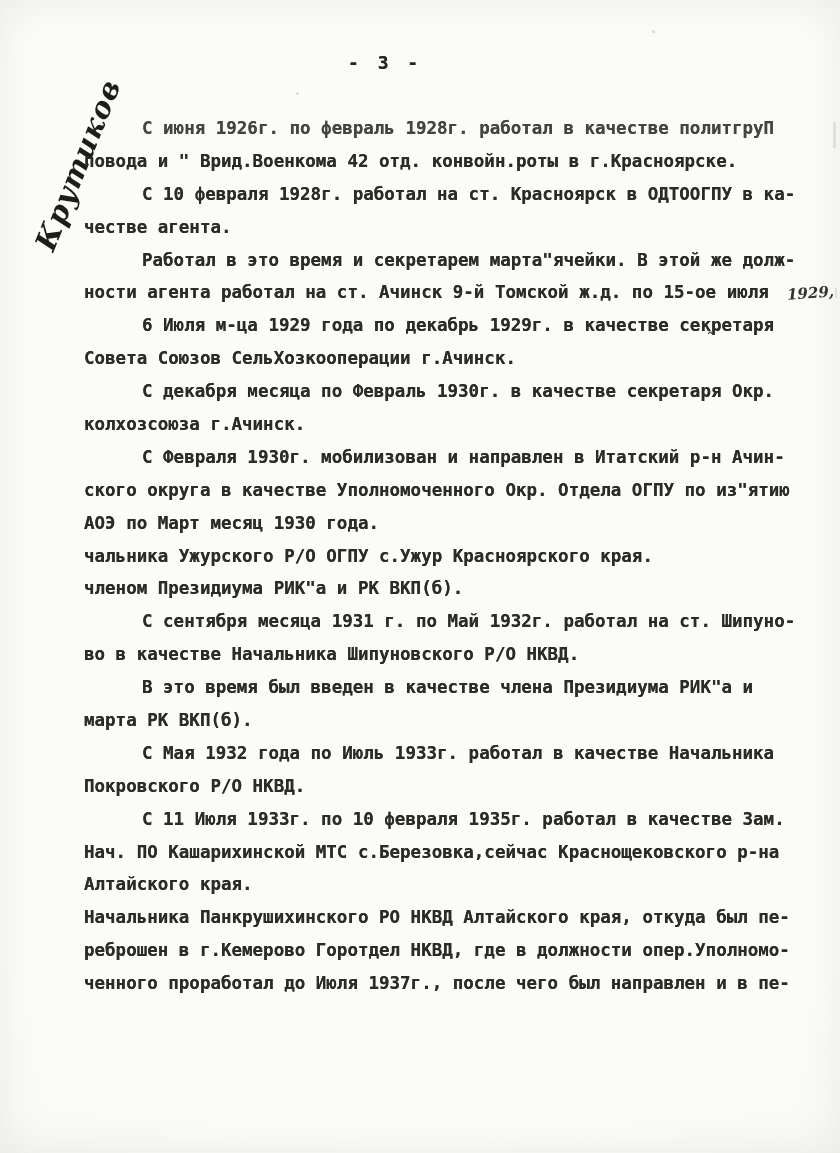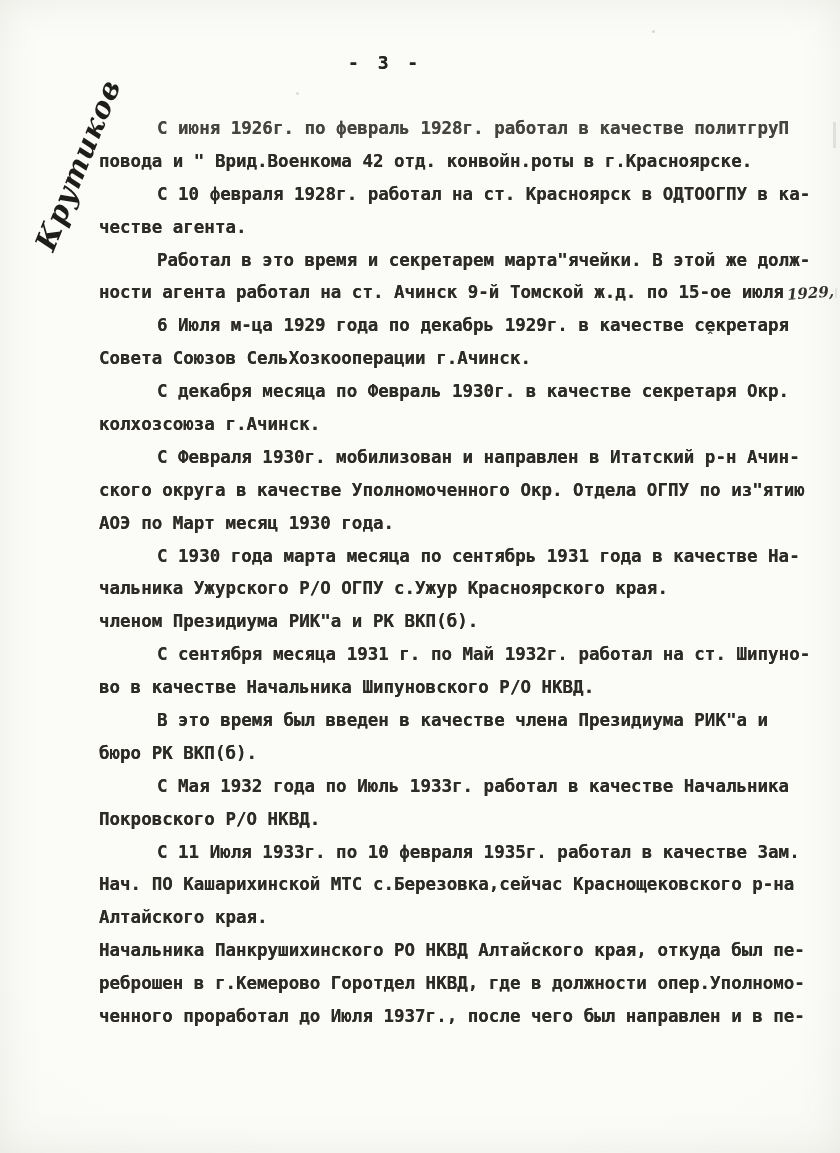--- a/index.html
+++ b/index.html
@@ -22,21 +22,21 @@
     top: 52px;
     font-size: 18px;
     font-weight: bold;
     letter-spacing: 4px;
     color: #24231f;
     text-shadow: 0 0 0.6px rgba(36,35,31,0.9);
     white-space: pre;
   }
   .doc-body {
     position: absolute;
-    left: 99px;
+    left: 84px;
     top: 112px;
     width: 730px;
     color: #2d2b26;
     font-size: 17.5px;
     font-weight: bold;
     line-height: 32.9px;
     text-shadow: 0 0 0.6px rgba(45,43,38,0.85);
   }
   .line { white-space: pre; height: 32.9px; }
   .line.indent { padding-left: 58px; }
@@ -98,27 +98,26 @@
       <div class="line">честве агента.</div>
       <div class="line indent">Работал в это время и секретарем марта"ячейки. В этой же долж-</div>
       <div class="line">ности агента работал на ст. Ачинск 9-й Томской ж.д. по 15-ое июля</div>
       <div class="line indent">6 Июля м-ца 1929 года по декабрь 1929г. в качестве секретаря</div>
       <div class="line">Совета Союзов СельХозкооперации г.Ачинск.</div>
       <div class="line indent">С декабря месяца по Февраль 1930г. в качестве секретаря Окр.</div>
       <div class="line">колхозсоюза г.Ачинск.</div>
       <div class="line indent">С Февраля 1930г. мобилизован и направлен в Итатский р-н Ачин-</div>
       <div class="line">ского округа в качестве Уполномоченного Окр. Отдела ОГПУ по из"ятию</div>
       <div class="line">АОЭ по Март месяц 1930 года.</div>
-      <div class="line indent">С 1930 года марта месяца по сентябрь 1931 года в качестве На-</div>
       <div class="line">чальника Ужурского Р/О ОГПУ с.Ужур Красноярского края.</div>
       <div class="line">членом Президиума РИК"а и РК ВКП(б).</div>
       <div class="line indent">С сентября месяца 1931 г. по Май 1932г. работал на ст. Шипуно-</div>
       <div class="line">во в качестве Начальника Шипуновского Р/О НКВД.</div>
       <div class="line indent">В это время был введен в качестве члена Президиума РИК"а и</div>
-      <div class="line">бюро РК ВКП(б).</div>
+      <div class="line">марта РК ВКП(б).</div>
       <div class="line indent">С Мая 1932 года по Июль 1933г. работал в качестве Начальника</div>
       <div class="line">Покровского Р/О НКВД.</div>
       <div class="line indent">С 11 Июля 1933г. по 10 февраля 1935г. работал в качестве Зам.</div>
       <div class="line">Нач. ПО Кашарихинской МТС с.Березовка,сейчас Краснощековского р-на</div>
       <div class="line">Алтайского края.</div>
       <div class="line">Начальника Панкрушихинского РО НКВД Алтайского края, откуда был пе-</div>
       <div class="line">реброшен в г.Кемерово Горотдел НКВД, где в должности опер.Уполномо-</div>
       <div class="line">ченного проработал до Июля 1937г., после чего был направлен и в пе-</div>
     </div>
 

